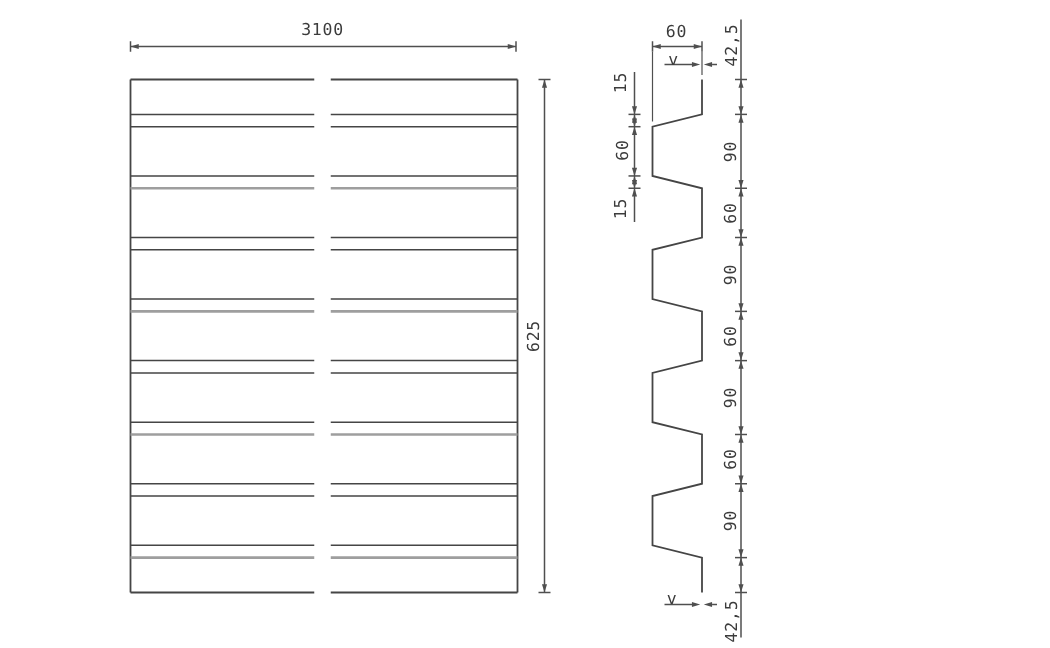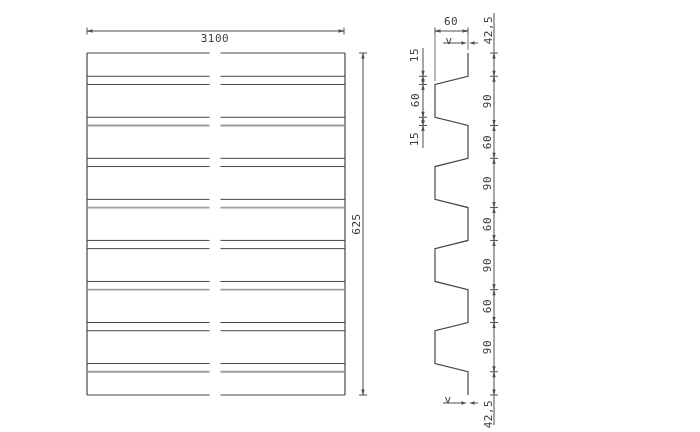--- a/index.html
+++ b/index.html
@@ -126,21 +126,21 @@
         <line x1="490" y1="289.664" x2="498" y2="289.664" stroke="#4f4f4f" stroke-width="1"></line>
         <polygon points="494,322.49600000000004 492.3,316.99600000000004 495.7,316.99600000000004" fill="#4f4f4f"></polygon>
         <polygon points="494,322.49600000000004 492.3,327.99600000000004 495.7,327.99600000000004" fill="#4f4f4f"></polygon>
         <line x1="490" y1="322.49600000000004" x2="498" y2="322.49600000000004" stroke="#4f4f4f" stroke-width="1"></line>
         <polygon points="494,371.744 492.3,366.244 495.7,366.244" fill="#4f4f4f"></polygon>
         <polygon points="494,371.744 492.3,377.244 495.7,377.244" fill="#4f4f4f"></polygon>
         <line x1="490" y1="371.744" x2="498" y2="371.744" stroke="#4f4f4f" stroke-width="1"></line>
       </g>
     </svg>
 
-  <div class="lbl" style="left: 215px; top: 38px; color: rgb(60, 60, 60);">3100</div>
+  <div class="lbl" style="left: 215px; top: 20px; color: rgb(60, 60, 60);">3100</div>
   <div class="lbl vert" style="left: 356px; top: 224px; color: rgb(60, 60, 60);">625</div>
 
   <div class="lbl" style="left: 451px; top: 21px; color: rgb(60, 60, 60);">60</div>
   <div class="lbl" style="left: 449px; top: 40px; color: rgb(60, 60, 60);">v</div>
   <div class="lbl vert" style="left: 488px; top: 30px; color: rgb(60, 60, 60);">42,5</div>
 
   <div class="lbl vert" style="left: 414px; top: 55px; color: rgb(60, 60, 60);">15</div>
   <div class="lbl vert" style="left: 415px; top: 100px; color: rgb(60, 60, 60);">60</div>
   <div class="lbl vert" style="left: 414px; top: 139px; color: rgb(60, 60, 60);">15</div>
 

